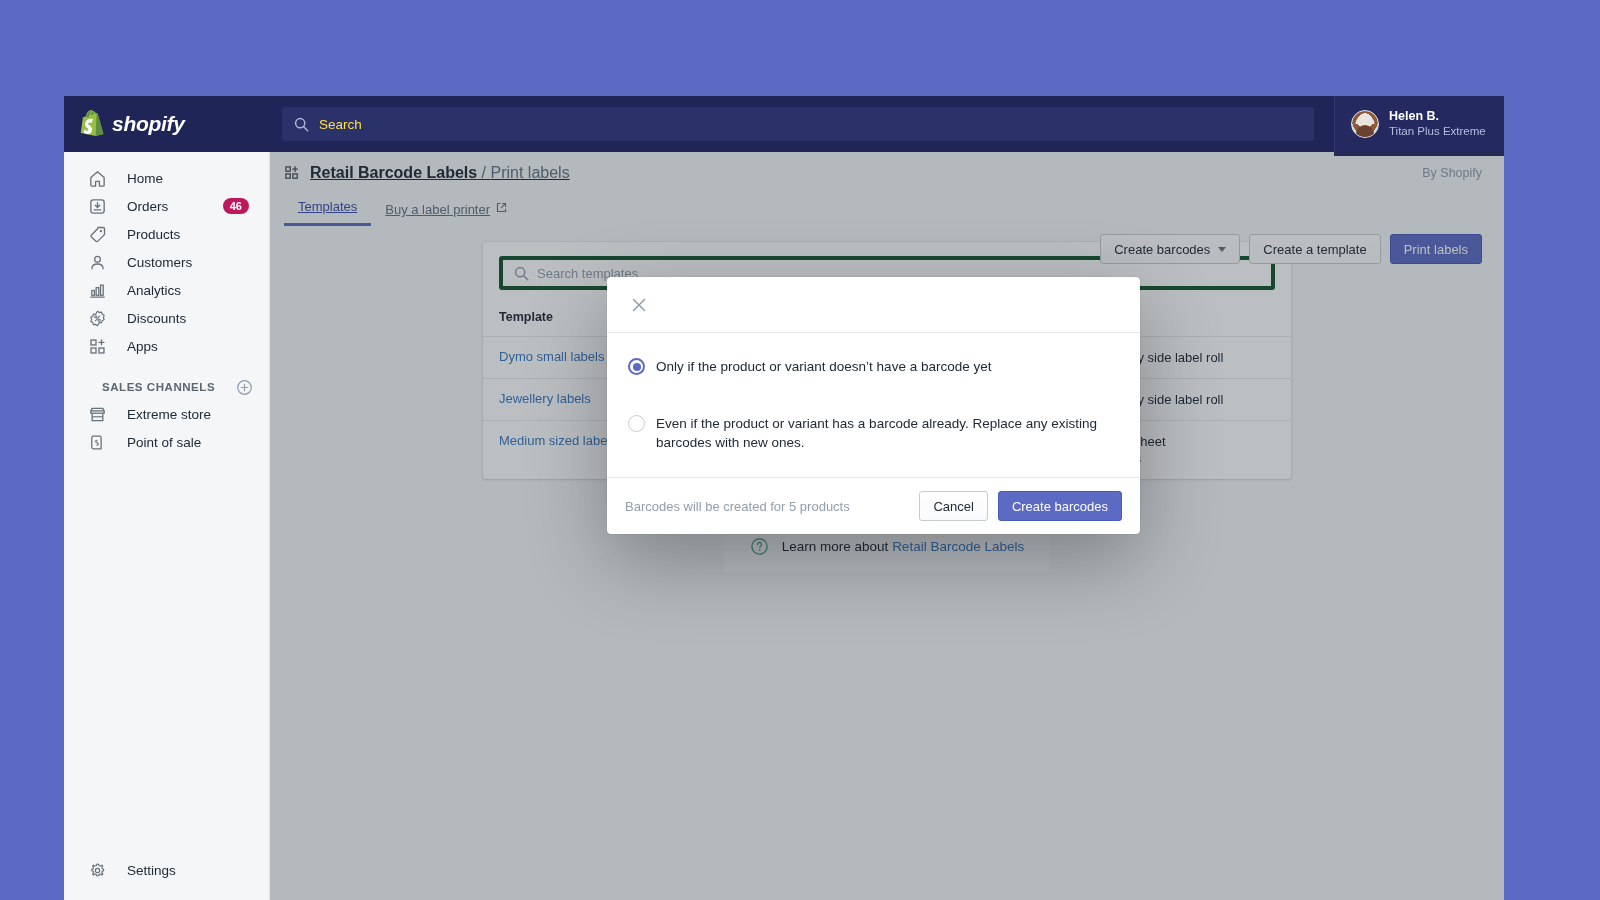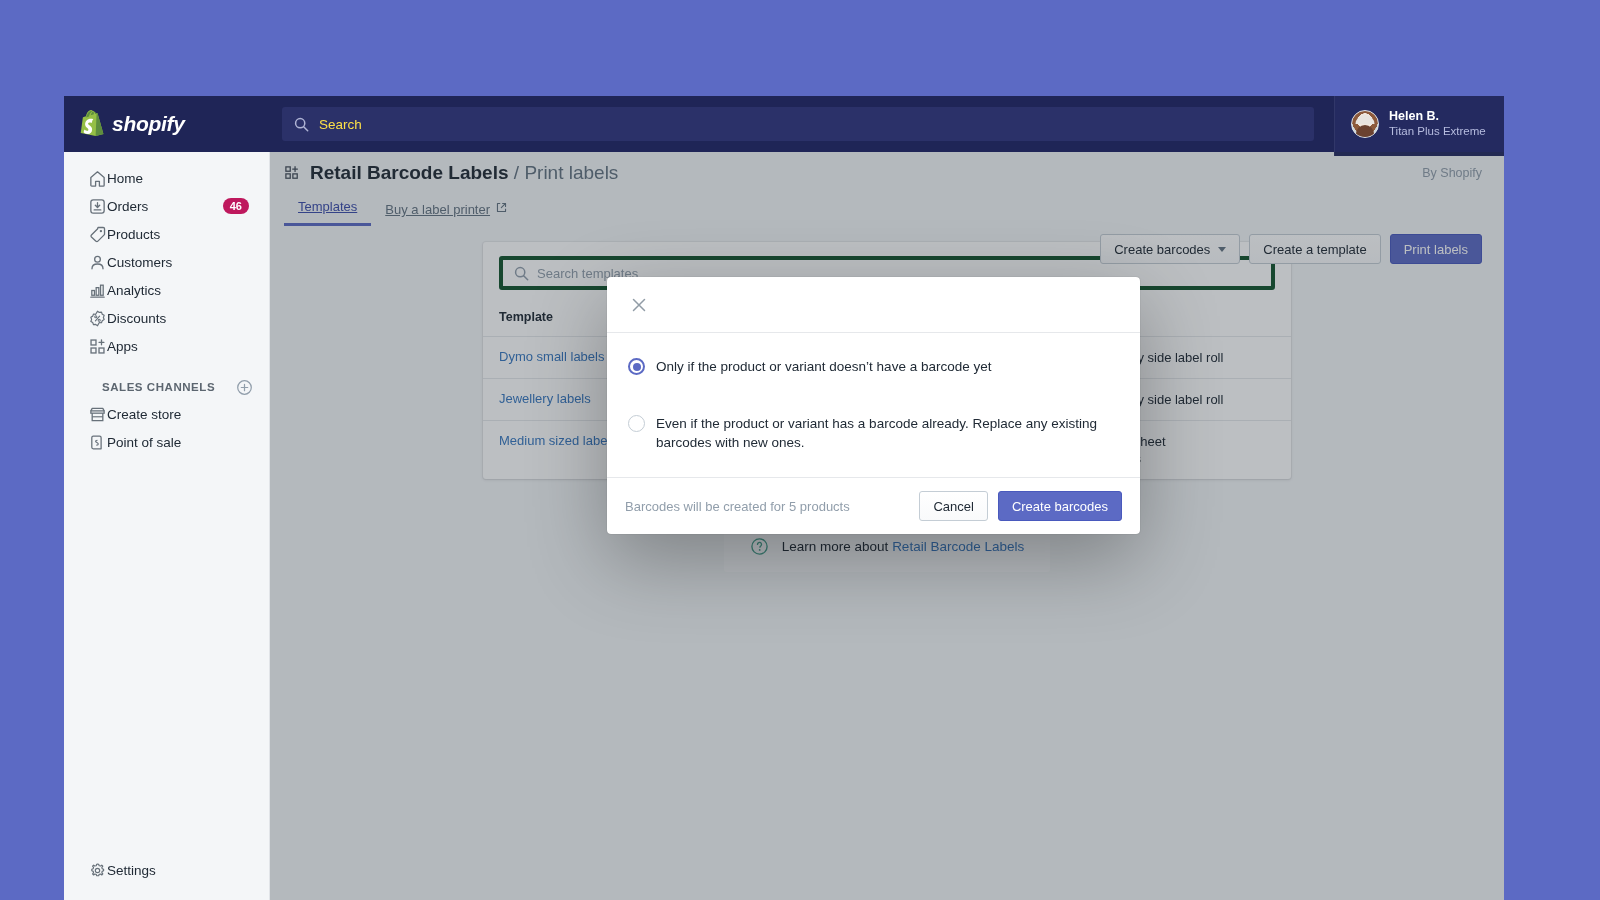--- a/index.html
+++ b/index.html
@@ -124,21 +124,21 @@
     display: flex;
     flex-direction: column;
     padding-top: 12px;
     position: relative;
   }
   .nav-item {
     height: 28px;
     display: flex;
     align-items: center;
     padding: 0 14px 0 18px;
-    gap: 0;
+    gap: 20px;
     margin: 0 6px;
     border-radius: 3px;
     cursor: pointer;
   }
   .nav-item .ico { width: 19px; height: 19px; flex: 0 0 19px; opacity: .92; }
   .nav-item .lbl { font-size: 13.5px; color: #212b36; flex: 1; }
   .badge {
     background: #be185d;
     color: #fff;
     font-size: 11px;
@@ -177,21 +177,21 @@
   }
   .app-header {
     height: 30px;
     display: flex;
     align-items: center;
     padding: 0 22px 0 14px;
     gap: 9px;
     margin-top: 6px;
   }
   .app-header .aico { width: 17px; height: 17px; flex: 0 0 17px; }
-  .crumb { font-size: 19px; color: #212b36; }
+  .crumb { font-size: 16px; color: #212b36; text-decoration: underline; }
   .crumb b { font-weight: bold; }
   .crumb .sep { color: #637381; font-weight: normal; }
   .byline { margin-left: auto; font-size: 12.5px; color: #919eab; }
 
   .tabbar {
     display: flex;
     align-items: flex-end;
     padding: 0 14px;
     height: 38px;
     position: relative;
@@ -475,21 +475,21 @@
         </svg>
       </div>
 
       <div class="nav-item">
         <svg class="ico" viewBox="0 0 20 20">
           <path d="M3 6.2l1.4-2.6h11.2L17 6.2" fill="none" stroke="#5c6670" stroke-width="1.35" stroke-linejoin="round"></path>
           <rect x="3" y="6.2" width="14" height="2.4" fill="none" stroke="#5c6670" stroke-width="1.35"></rect>
           <path d="M4.4 8.6v7.8h11.2V8.6" fill="none" stroke="#5c6670" stroke-width="1.35"></path>
           <line x1="4.4" y1="12.4" x2="15.6" y2="12.4" stroke="#5c6670" stroke-width="1.2"></line>
         </svg>
-        <span class="lbl">Create store</span>
+        <span class="lbl">Extreme store</span>
       </div>
 
       <div class="nav-item">
         <svg class="ico" viewBox="0 0 20 20">
           <path d="M5.6 3.4h6.6a1.6 1.6 0 011.6 1.6v11.6H5.6a1.6 1.6 0 01-1.6-1.6V5a1.6 1.6 0 011.6-1.6z" fill="none" stroke="#5c6670" stroke-width="1.35" stroke-linejoin="round"></path>
           <path d="M9.6 7.6c-1 0-1.6.5-1.6 1.2 0 1.3 2.8 1.3 2.8 2.7 0 .8-.7 1.2-1.6 1.2" fill="none" stroke="#5c6670" stroke-width="1.25" stroke-linecap="round"></path>
         </svg>
         <span class="lbl">Point of sale</span>
       </div>
 

